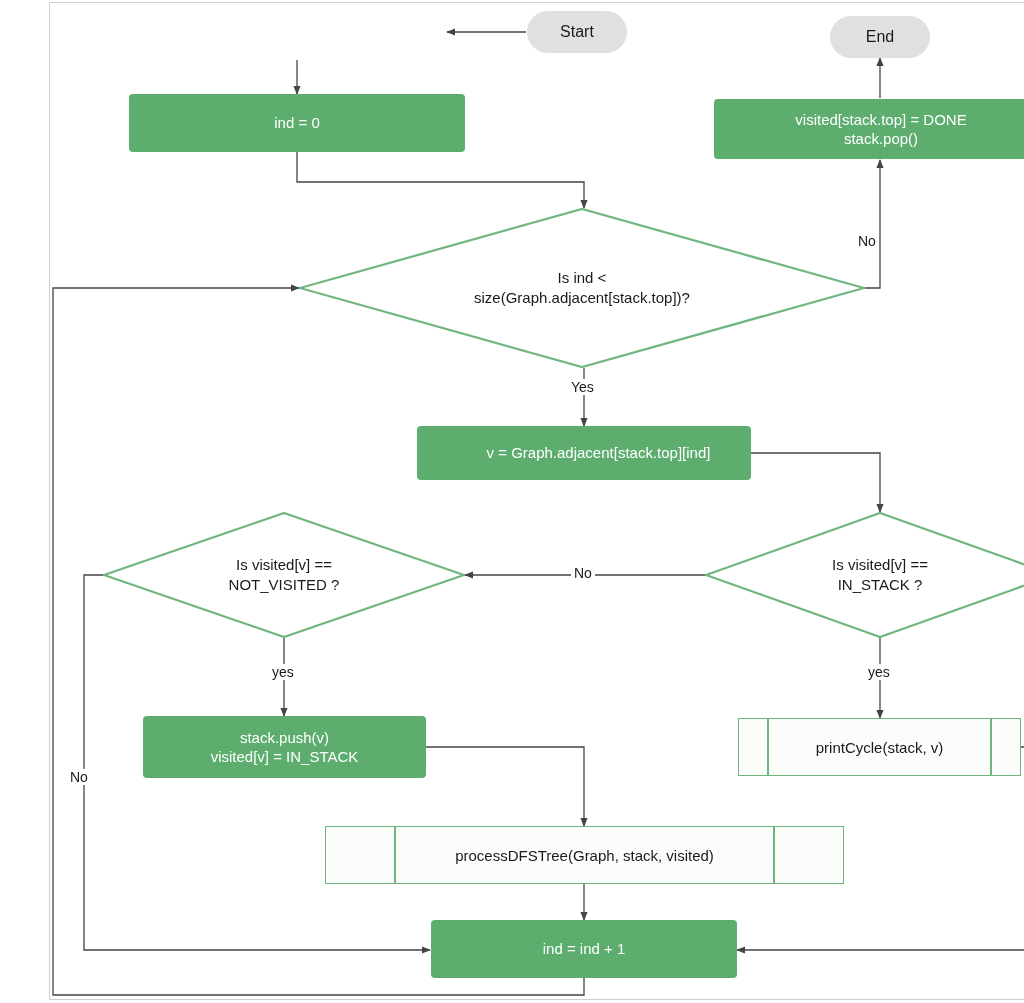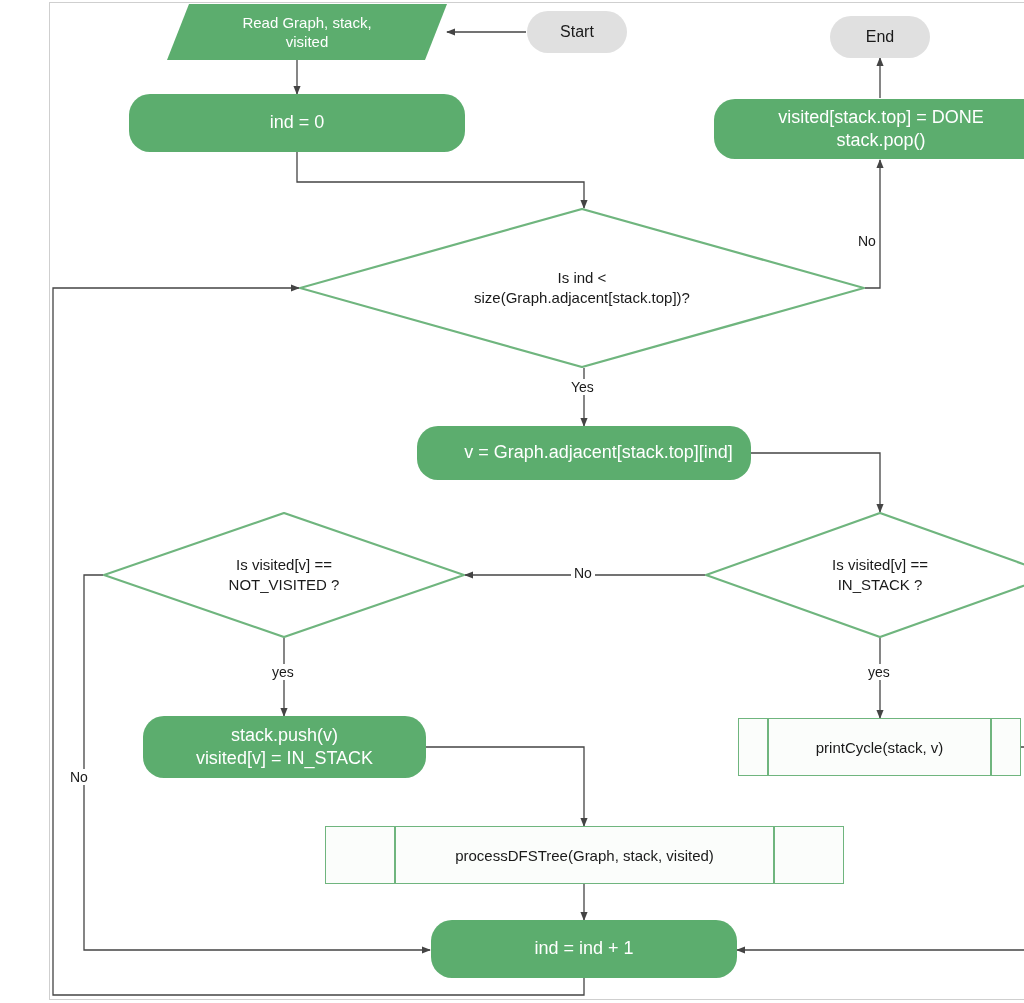--- a/index.html
+++ b/index.html
@@ -29,23 +29,23 @@
     display: flex;
     align-items: center;
     justify-content: center;
     text-align: center;
     line-height: 1.3;
     white-space: pre-line;
     z-index: 3;
   }
   .proc {
     background: #5cad6e;
-    border-radius: 21px;
+    border-radius: 4px;
     color: #ffffff;
-    font-size: 18px;
+    font-size: 15px;
   }
   .terminal {
     background: #e0e0e0;
     border-radius: 22px;
     color: #1a1a1a;
     font-size: 16px;
   }
   .io-wrap {
     position: absolute;
     z-index: 3;
@@ -173,27 +173,20 @@
   </svg>
 
   <div class="node terminal" style="left:480px; top:11px; width:100px; height:42px;">
     <span>Start</span>
   </div>
 
   <div class="node terminal" style="left:783px; top:16px; width:100px; height:42px;">
     <span>End</span>
   </div>
 
-  <div class="io-wrap" style="left:120px; top:4px; width:280px; height:56px;">
-    <svg width="280" height="56" viewBox="0 0 280 56">
-      <polygon points="22,0 280,0 258,56 0,56" fill="#5cad6e"></polygon>
-    </svg>
-    <div class="io-label">Read Graph, stack,
-visited</div>
-  </div>
 
   <div class="node proc" style="left:82px; top:94px; width:336px; height:58px;">
     <span>ind = 0</span>
   </div>
 
   <div class="node proc" style="left:667px; top:99px; width:334px; height:60px;">
     <span>visited[stack.top] = DONE
 stack.pop()</span>
   </div>
 

